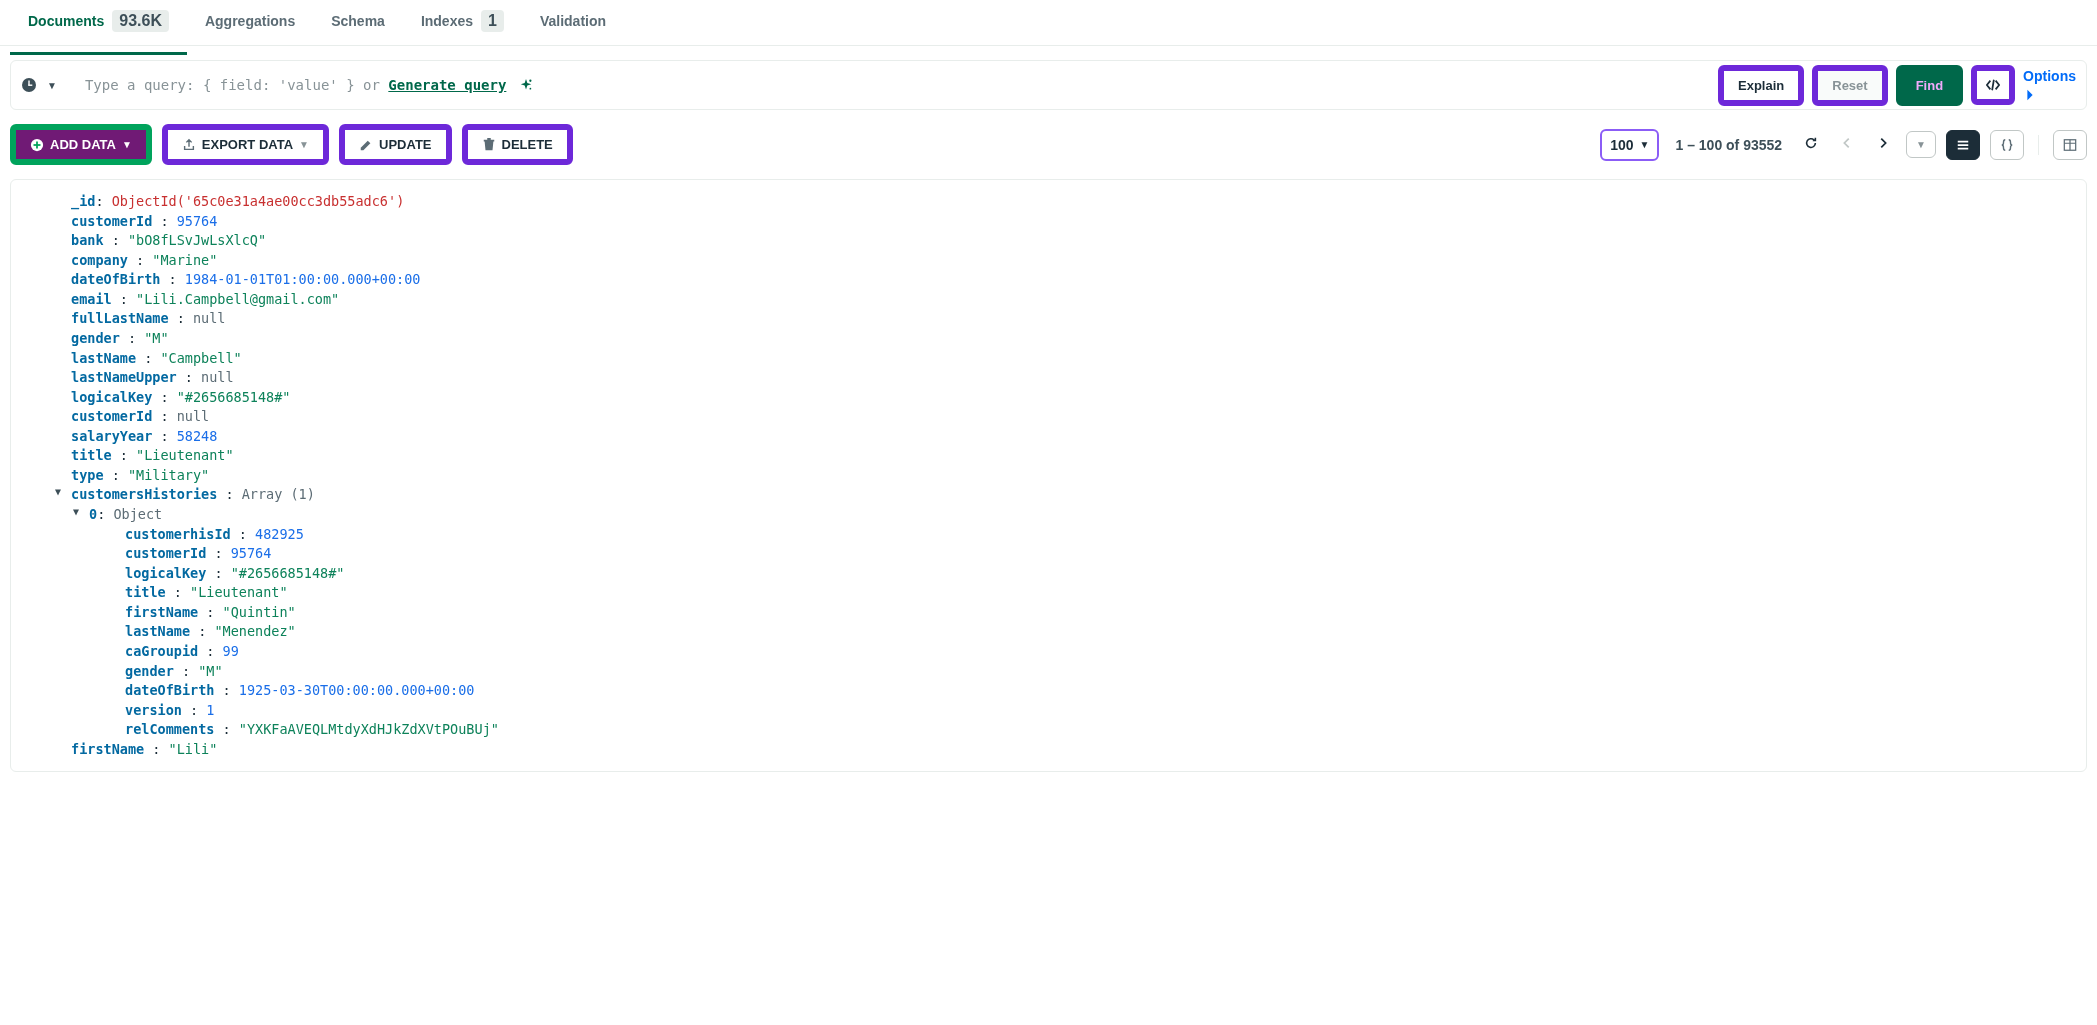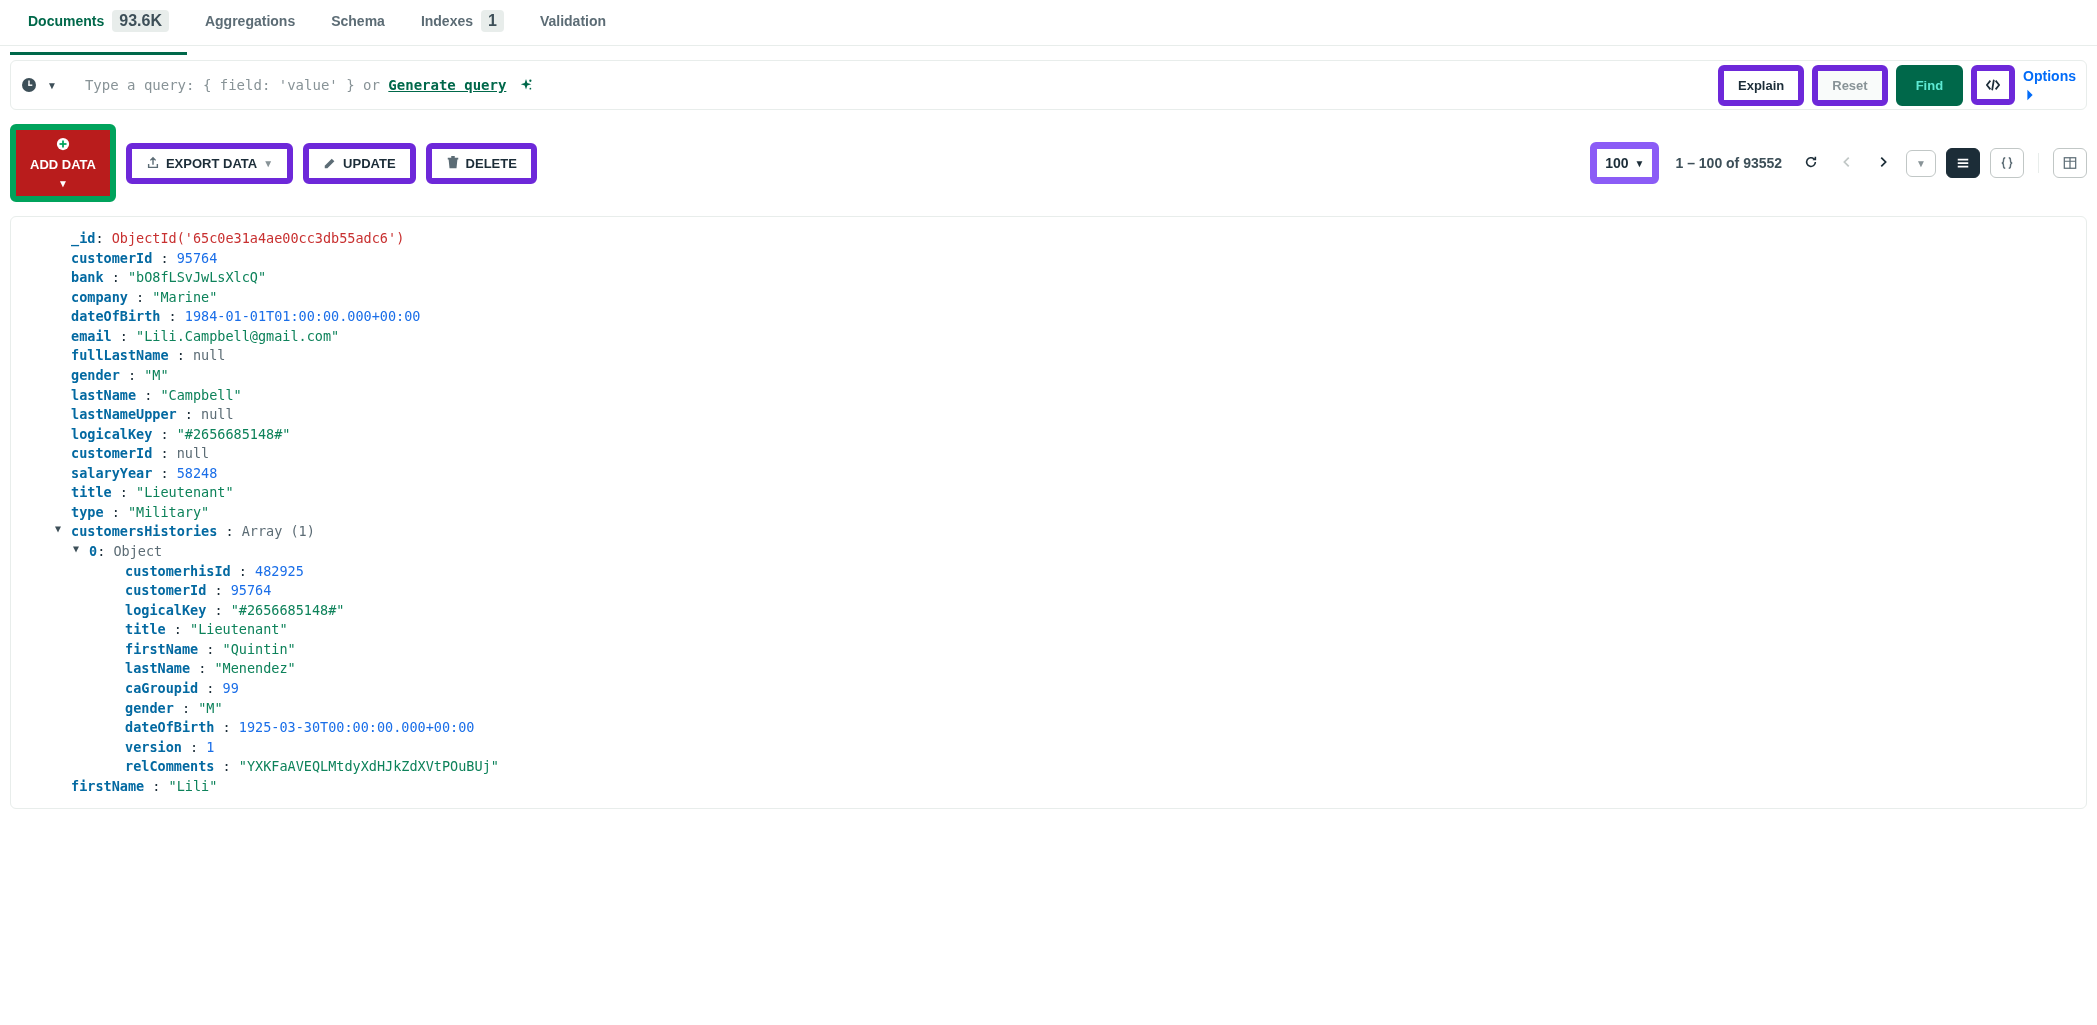--- a/index.html
+++ b/index.html
@@ -8,27 +8,27 @@
 .tab { padding: 0 18px; height: 64px; display: flex; align-items: center; gap: 8px; font-weight: 600; color: #5c6c75; cursor: pointer; border-bottom: 3px solid transparent; }
 .tab.active { color: #00684a; border-bottom-color: #00684a; }
 .badge { background: #e8edeb; color: #3d4f58; border-radius: 4px; padding: 2px 7px; font-size: 16px; font-weight: 600; }
 .querybar { margin: 14px 10px 0 10px; border: 1px solid #e8edeb; border-radius: 6px; height: 50px; display: flex; align-items: center; padding: 0 10px; gap: 8px; }
 .clock { width: 16px; height: 16px; fill: #3d4f58; }
 .querybar .caret { font-size: 10px; color: #3d4f58; margin-left: 2px; margin-right: 20px; }
 .query-text { flex: 1; font-family: "Menlo", "Consolas", monospace; color: #889397; font-size: 14px; }
 .query-text .gen { color: #00684a; font-weight: 700; text-decoration: underline; }
 .btn { border: 6px solid #6d28d9; background: #fff; border-radius: 6px; padding: 7px 14px; font-weight: 600; font-size: 13px; cursor: pointer; display: inline-flex; align-items: center; gap: 6px; color: #1c2d38; }
 .btn:disabled { color: #889397; background: #f9fbfa; }
-.btn-primary { background: #00684a; color: #5eead4; border-color: #00684a; }
-.btn-green-bright { background: #b91c1c; color: #fff; border-color: #00a35c; flex-direction: column; }
+.btn-primary { background: #00684a; color: #f0abfc; border-color: #00684a; }
+.btn-green-bright { background: #701a75; color: #fff; border-color: #00a35c; }
 .btn-icon { padding: 7px 9px; }
 .link-blue { color: #016bf8; font-weight: 600; cursor:pointer; display:flex; gap:4px;flex-direction:column; }
 .toolbar { display: flex; align-items: center; padding: 14px 10px; gap: 10px; }
 .spacer { flex: 1; }
-.pagesel { border:7px solid #8b5cf6; border-radius:6px; padding:6px 8px; display:flex; align-items:center; gap:6px; font-weight:600; }
+.pagesel { border:2px solid #8b5cf6; border-radius:6px; padding:6px 8px; display:flex; align-items:center; gap:6px; font-weight:600; }
 .pageinfo { font-weight:600; color:#3d4f58; margin: 0 6px; }
 .chev-btn { color:#889397; padding: 4px 6px; cursor:pointer; }
 .chev-btn.enabled { color:#1c2d38; }
 .icbtn { border:1px solid #c1c7c6; border-radius:6px; padding:7px 9px; cursor:pointer; color:#3d4f58; display:flex; align-items:center; }
 .icbtn.dark { background:#1c2d38; color:#fff; border-color:#1c2d38; }
 .divider { width:1px; height:20px; background:#e8edeb; margin: 0 4px; }
 .docpane { margin: 0 10px 10px 10px; border:1px solid #e8edeb; border-radius:6px; padding: 12px 0 12px 60px; font-family: "Menlo","Consolas",monospace; font-size:13.5px; line-height: 1.45; position:relative; overflow:auto; max-height: 740px; }
 .row { white-space: pre; }
 .k { font-weight:700; color:#0369a1; }
 .sep { color:#1c2d38; }

